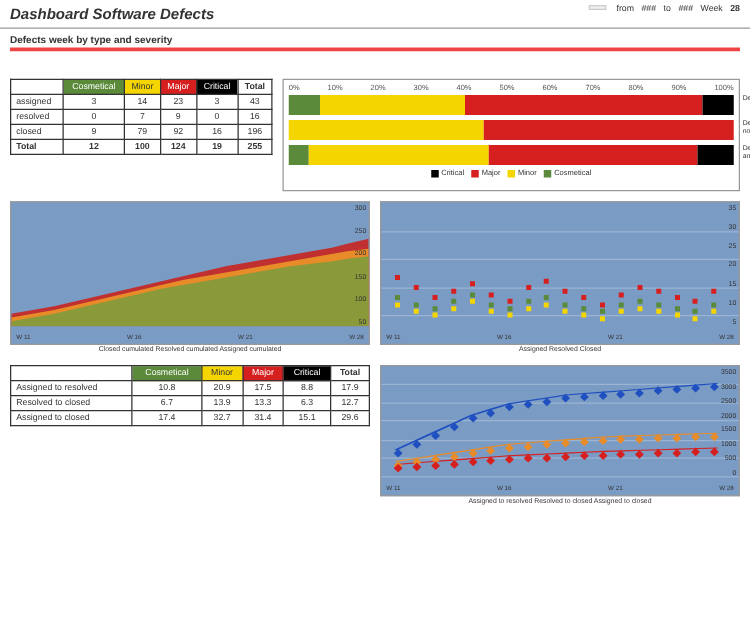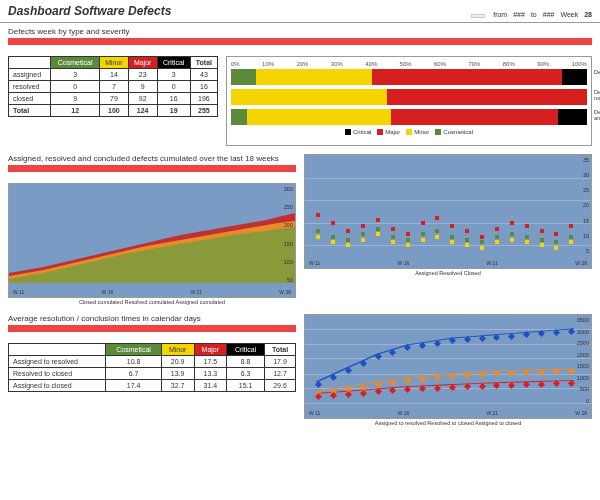--- a/index.html
+++ b/index.html
@@ -1,22 +1,22 @@
 <!DOCTYPE html>
 <html><head>
 <meta charset="utf-8">
 <style>
 *{box-sizing:border-box;margin:0;padding:0;font-family:Arial,sans-serif}
 body{width:600px;height:500px;background:#fff;font-size:8px;color:#333}
-.header{display:flex;align-items:flex-end;padding:4px 8px;border-bottom:1px solid #999}
+.header{display:flex;align-items:flex-start;padding:4px 8px;border-bottom:1px solid #999}
 .title{font-size:12px;font-weight:bold;font-style:italic;flex:1}
 .hdr-btn{background:#eee;border:1px solid #ccc;padding:1px 6px;font-size:7px;color:#999;margin:0 8px}
 .hdr-meta{font-size:7px;color:#333;display:flex;gap:6px;align-items:center}
 .section{padding:4px 8px}
-.sec-title{font-size:8px;font-weight:normal;border-bottom:7px solid #ef4444;padding-bottom:2px;margin-bottom:11px}
+.sec-title{font-size:8px;font-weight:bold;border-bottom:3px solid #ef4444;padding-bottom:2px;margin-bottom:22px}
 .row{display:flex;gap:8px}
 .col{flex:1}
 table{border-collapse:collapse;width:100%;font-size:7px}
 th,td{border:1px solid #333;padding:2px 3px;text-align:center}
 th{font-weight:normal}
 .th-cos{background:#5a8a3a;color:#fff}
 .th-min{background:#f5d500}
 .th-maj{background:#d62020;color:#fff}
 .th-crit{background:#000;color:#fff}
 .th-tot{background:#fff;font-weight:bold}
@@ -171,21 +171,20 @@
             <span class="lg-sw seg-cos"></span>
             <span>Cosmetical</span>
           </span>
       </div>
     </div>
   </div>
 </div>
 
 <div class="section row">
   <div class="col">
-    <div class="sec-title">Assigned, resolved and concluded defects cumulated over the last 18 weeks</div>
     <div class="area-chart">
       <svg class="area-layer" width="100%" height="100" preserveAspectRatio="none" viewBox="0 0 100 100">
         <polygon points="0,100 0,90 6,87 12,84 18,80 24,76 30,72 36,68 42,64 48,60 54,56 60,52 66,49 72,46 78,43 84,40 90,37 94,34 100,30 100,100" fill="#c03030"></polygon>
         <polygon points="0,100 0,93 6,90 12,87 18,83 24,79 30,75 36,71 42,67 48,63 54,60 60,57 66,54 72,51 78,48 84,45 90,42 94,40 100,38 100,100" fill="#e88c2a"></polygon>
         <polygon points="0,100 0,96 6,93 12,90 18,86 24,82 30,78 36,74 42,70 48,67 54,64 60,61 66,58 72,55 78,52 84,50 90,48 94,46 100,44 100,100" fill="#8a9a3a"></polygon>
       </svg>
       <div class="axis-y">
           <span>300</span>
           <span>250</span>
           <span>200</span>
@@ -279,21 +278,20 @@
           <div class="dot dot-g" style="left: 87.2%; top: 75.5714%;"></div>
           <div class="dot dot-g" style="left: 92.4%; top: 70.7143%;"></div>
         </div>
     </div>
     <div class="legend-btm">Assigned   Resolved   Closed</div>
   </div>
 </div>
 
 <div class="section row">
   <div class="col">
-    <div class="sec-title">Average resolution / conclusion times in calendar days</div>
     <table>
       <tbody>
           <tr>
         <th class="th-row"></th>
         <th class="th-cos">Cosmetical</th>
         <th class="th-min">Minor</th>
         <th class="th-maj">Major</th>
         <th class="th-crit">Critical</th>
         <th class="th-tot">Total</th>
       </tr>

